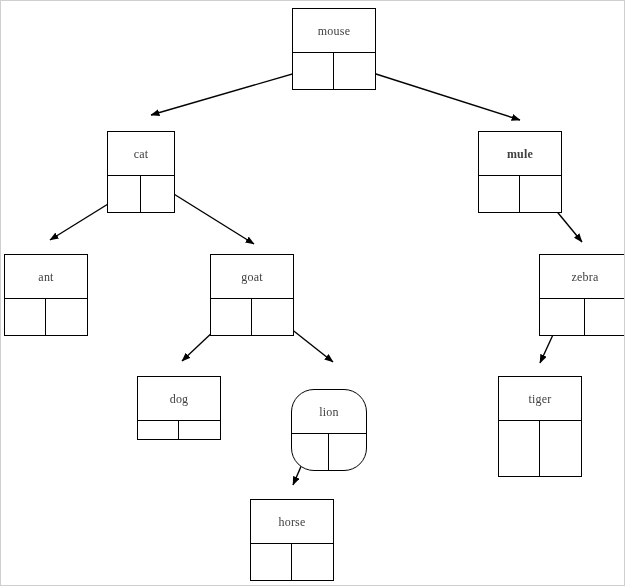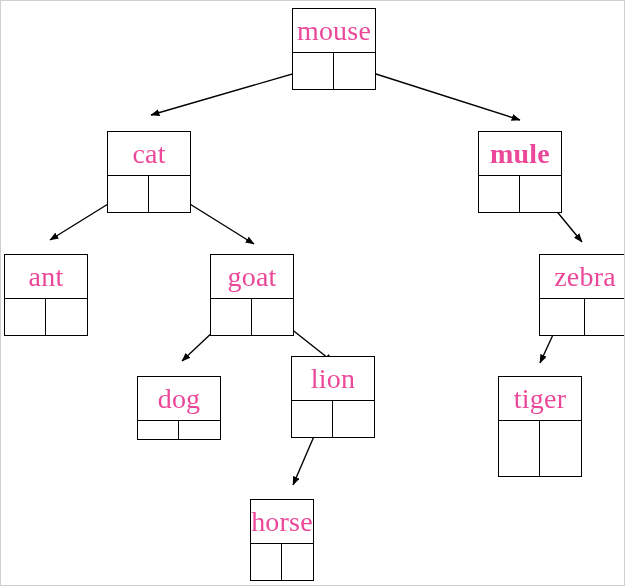--- a/index.html
+++ b/index.html
@@ -35,23 +35,23 @@
     background: #ffffff;
     display: flex;
     flex-direction: column;
   }
   .node-label {
     flex: 0 0 44px;
     height: 44px;
     display: flex;
     align-items: center;
     justify-content: center;
-    font-size: 28px;
+    font-size: 12px;
     line-height: 1;
-    color: #ec4899;
+    color: #404040;
     letter-spacing: 0.2px;
     box-sizing: border-box;
     border-bottom: 1.6px solid #000000;
     user-select: none;
   }
   .node-ptrs {
     flex: 1 1 auto;
     display: flex;
   }
   .ptr-cell {
@@ -87,21 +87,21 @@
   </svg>
 
   <div id="node-layer">
       <div class="node" style="left: 291px; top: 7px; width: 84px; height: 82px;">
         <div class="node-label" style="height: 44px; flex-basis: 44px;">mouse</div>
         <div class="node-ptrs">
           <div class="ptr-cell left"></div>
           <div class="ptr-cell right"></div>
         </div>
       </div>
-      <div class="node" style="left: 106px; top: 130px; width: 84px; height: 82px;">
+      <div class="node" style="left: 106px; top: 130px; width: 68px; height: 82px;">
         <div class="node-label" style="height: 44px; flex-basis: 44px;">cat</div>
         <div class="node-ptrs">
           <div class="ptr-cell left"></div>
           <div class="ptr-cell right"></div>
         </div>
       </div>
       <div class="node" style="left: 477px; top: 130px; width: 84px; height: 82px; font-weight: bold;">
         <div class="node-label" style="height: 44px; flex-basis: 44px;">mule</div>
         <div class="node-ptrs">
           <div class="ptr-cell left"></div>
@@ -129,35 +129,35 @@
           <div class="ptr-cell right"></div>
         </div>
       </div>
       <div class="node" style="left: 136px; top: 375px; width: 84px; height: 64px;">
         <div class="node-label" style="height: 44px; flex-basis: 44px;">dog</div>
         <div class="node-ptrs">
           <div class="ptr-cell left"></div>
           <div class="ptr-cell right"></div>
         </div>
       </div>
-      <div class="node" style="left: 290px; top: 355px; width: 84px; height: 82px;">
+      <div class="node" style="left: 290px; top: 388px; width: 76px; height: 82px; border-radius: 23px;">
         <div class="node-label" style="height: 44px; flex-basis: 44px;">lion</div>
         <div class="node-ptrs">
           <div class="ptr-cell left"></div>
           <div class="ptr-cell right"></div>
         </div>
       </div>
       <div class="node" style="left: 497px; top: 375px; width: 84px; height: 101px;">
         <div class="node-label" style="height: 44px; flex-basis: 44px;">tiger</div>
         <div class="node-ptrs">
           <div class="ptr-cell left"></div>
           <div class="ptr-cell right"></div>
         </div>
       </div>
-      <div class="node" style="left: 249px; top: 498px; width: 64px; height: 82px;">
+      <div class="node" style="left: 249px; top: 498px; width: 84px; height: 82px;">
         <div class="node-label" style="height: 44px; flex-basis: 44px;">horse</div>
         <div class="node-ptrs">
           <div class="ptr-cell left"></div>
           <div class="ptr-cell right"></div>
         </div>
       </div>
     </div>
 
 </div>
 

